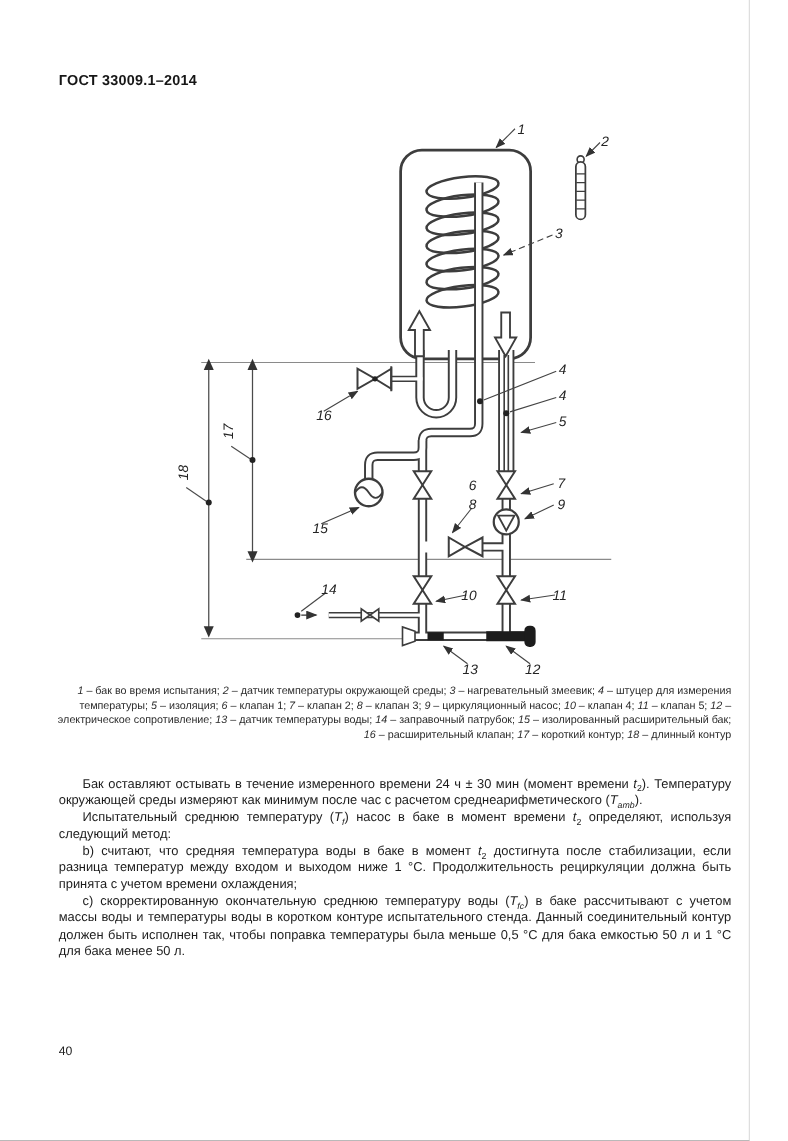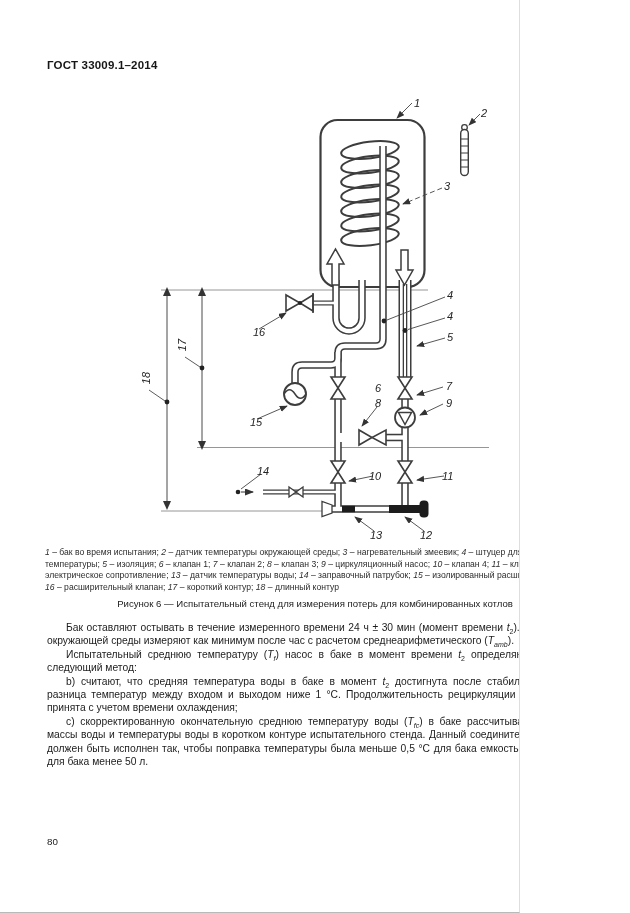--- a/index.html
+++ b/index.html
@@ -1,25 +1,25 @@
 <!DOCTYPE html>
 <html><head>
 <meta charset="utf-8">
 <style>
   html,body{margin:0;padding:0;background:#fff;}
   .page{
-    position:relative;width:520px;height:913px;background:#ffffff;
+    position:relative;width:600px;height:913px;background:#ffffff;
     font-family:"Liberation Sans",sans-serif;color:#1d1d1d;overflow:hidden;
     border-right:1px solid #dedede;border-bottom:1px solid #b9b9b9;
     box-sizing:border-box;
   }
   .hdr{position:absolute;left:47px;top:59px;font-size:11.5px;font-weight:bold;
        letter-spacing:.2px;color:#161616;}
   .diagram{position:absolute;left:138px;top:92px;}
-  .legend{position:absolute;left:45px;top:547px;width:540px;text-align:left;
+  .legend{position:absolute;left:45px;top:547px;width:540px;text-align:right;
           font-size:8.6px;line-height:11.6px;color:#2c2c2c;}
   .legend .num{font-style:italic;}
   .figtitle{position:absolute;left:45px;top:598px;width:540px;text-align:center;
             font-size:9.6px;color:#222;}
   .bodytext{position:absolute;left:47px;top:621px;width:538px;
             font-size:10.3px;line-height:13.4px;text-align:justify;color:#1c1c1c;}
   .bodytext p{margin:0;text-indent:19px;}
   .bodytext sub{font-size:7px;line-height:0;}
   .bodytext .it{font-style:italic;}
   .pagenum{position:absolute;left:47px;top:836px;font-size:9.8px;color:#222;}
@@ -215,23 +215,22 @@
       <text class="callout" x="257" y="475">14</text>
       <text class="callout" x="250" y="426">15</text>
       <text class="callout" x="253" y="336">16</text>
       <text class="callout" text-anchor="middle" transform="rotate(-90 182 345)" x="182" y="349">17</text>
       <text class="callout" text-anchor="middle" transform="rotate(-90 146 378)" x="146" y="382">18</text>
     </g>
   </svg>
 
   <div class="legend"><span class="num">1</span> – бак во время испытания; <span class="num">2</span> – датчик температуры окружающей среды; <span class="num">3</span> – нагревательный змеевик; <span class="num">4</span> – штуцер для измерения температуры; <span class="num">5</span> – изоляция; <span class="num">6</span> – клапан 1; <span class="num">7</span> – клапан 2; <span class="num">8</span> – клапан 3; <span class="num">9</span> – циркуляционный насос; <span class="num">10</span> – клапан 4; <span class="num">11</span> – клапан 5; <span class="num">12</span> – электрическое сопротивление; <span class="num">13</span> – датчик температуры воды; <span class="num">14</span> – заправочный патрубок; <span class="num">15</span> – изолированный расширительный бак; <span class="num">16</span> – расширительный клапан; <span class="num">17</span> – короткий контур; <span class="num">18</span> – длинный контур</div>
 
-  <div class="figtitle">Рисунок 6 — Испытательный стенд для измерения потерь для комбинированных котлов</div>
 
   <div class="bodytext">
     <p><span>Бак оставляют остывать в течение измеренного времени 24 ч ± 30 мин (момент времени </span><span class="it">t</span><sub>2</sub><span>). Температуру окружающей среды измеряют как минимум после час с расчетом среднеарифметического (</span><span class="it">T</span><sub class="it">amb</sub><span>).</span></p>
     <p><span>Испытательный среднюю температуру (</span><span class="it">T</span><sub class="it">f</sub><span>) насос в баке в момент времени </span><span class="it">t</span><sub>2</sub><span> определяют, используя следующий метод:</span></p>
     <p><span>b) считают, что средняя температура воды в баке в момент </span><span class="it">t</span><sub>2</sub><span> достигнута после стабилизации, если разница температур между входом и выходом ниже 1 °С. Продолжительность рециркуляции должна быть принята с учетом времени охлаждения;</span></p>
     <p><span>с) скорректированную окончательную среднюю температуру воды (</span><span class="it">T</span><sub class="it">fc</sub><span>) в баке рассчитывают с учетом массы воды и температуры воды в коротком контуре испытательного стенда. Данный соединительный контур должен быть исполнен так, чтобы поправка температуры была меньше 0,5 °С для бака емкостью 50 л и 1 °С для бака менее 50 л.</span></p>
   </div>
 
-  <div class="pagenum">80</div>
+  <div class="pagenum">40</div>
 </div>
 
 </body></html>

